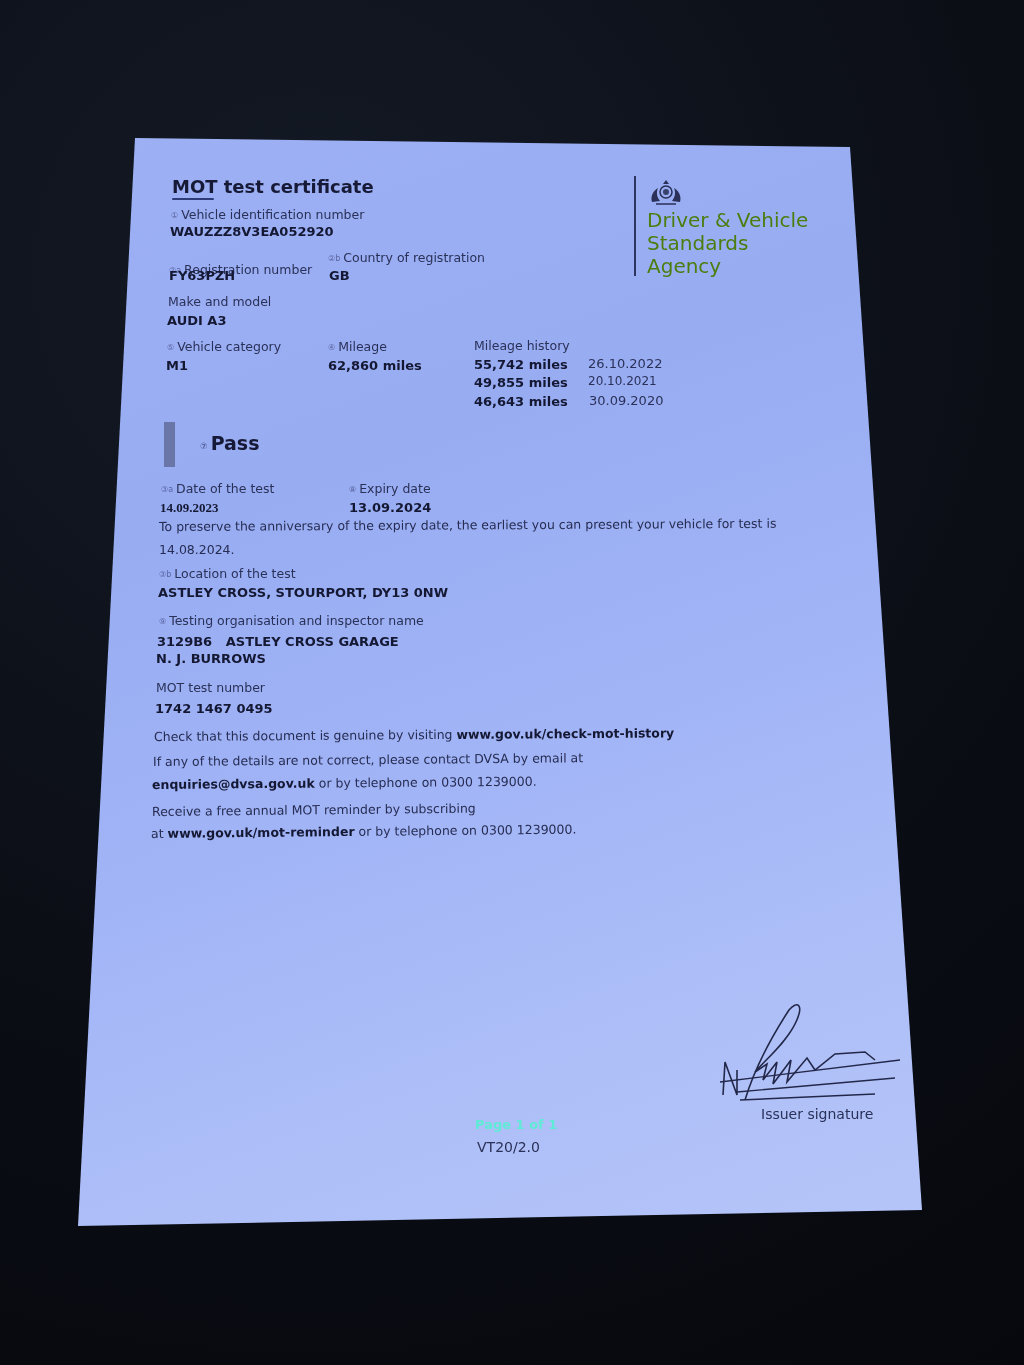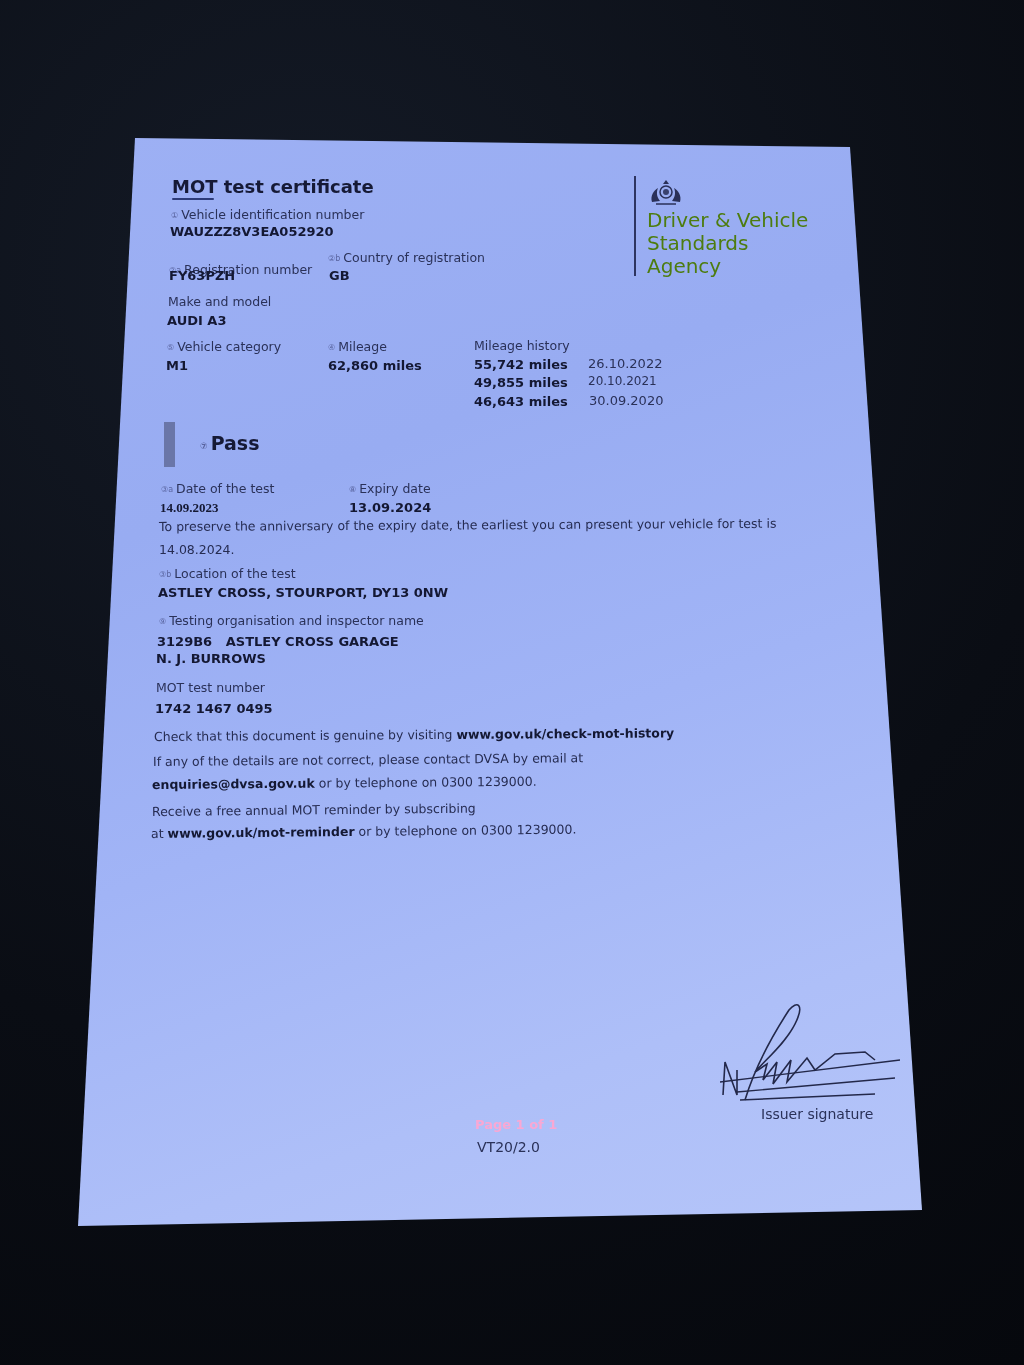--- a/index.html
+++ b/index.html
@@ -23,21 +23,21 @@
     .value { font-size:13px; font-weight:bold; color:#141833; }
     .sub { font-size:8px; color:#5a65a0; margin-right:3px; vertical-align:1px; }
     .title { font-size:18px; font-weight:bold; color:#161a36; }
     .title-underline { position:absolute; left:172px; top:198px; width:42px; height:2px; background:#2d3b78; border-radius:2px; }
     .agency-line { position:absolute; left:634px; top:176px; width:2px; height:100px; background:#2d3460; }
     .agency { font-size:20px; color:#4d7c0f; line-height:23px; }
     .pass-bar { position:absolute; left:164px; top:422px; width:11px; height:45px; background:#6a76a8; }
     .pass { font-size:19px; font-weight:bold; color:#161a36; }
     .body { font-size:12.5px; color:#262c52; }
     .body b { color:#141833; }
-    .footer-bold { font-size:13px; font-weight:bold; color:#f9a8d4; }
+    .footer-bold { font-size:13px; font-weight:bold; color:#5eead4; }
     .footer { font-size:14px; color:#2a3158; }
     .crest { position:absolute; left:646px; top:176px; width:40px; height:30px; }
   </style>
 </head>
 <body>
 
 <div class="paper">
   <div class="sheet"></div>
 
   <div class="txt title" style="left:172px; top:176px;">MOT test certificate</div>

